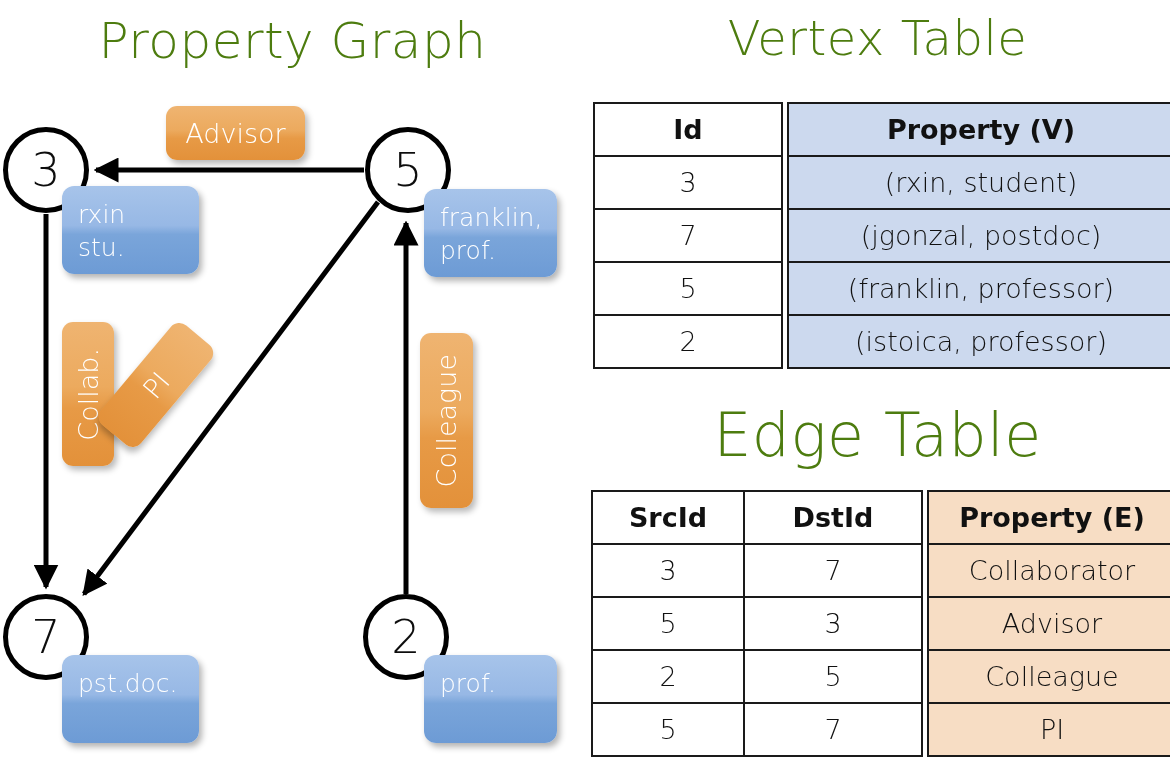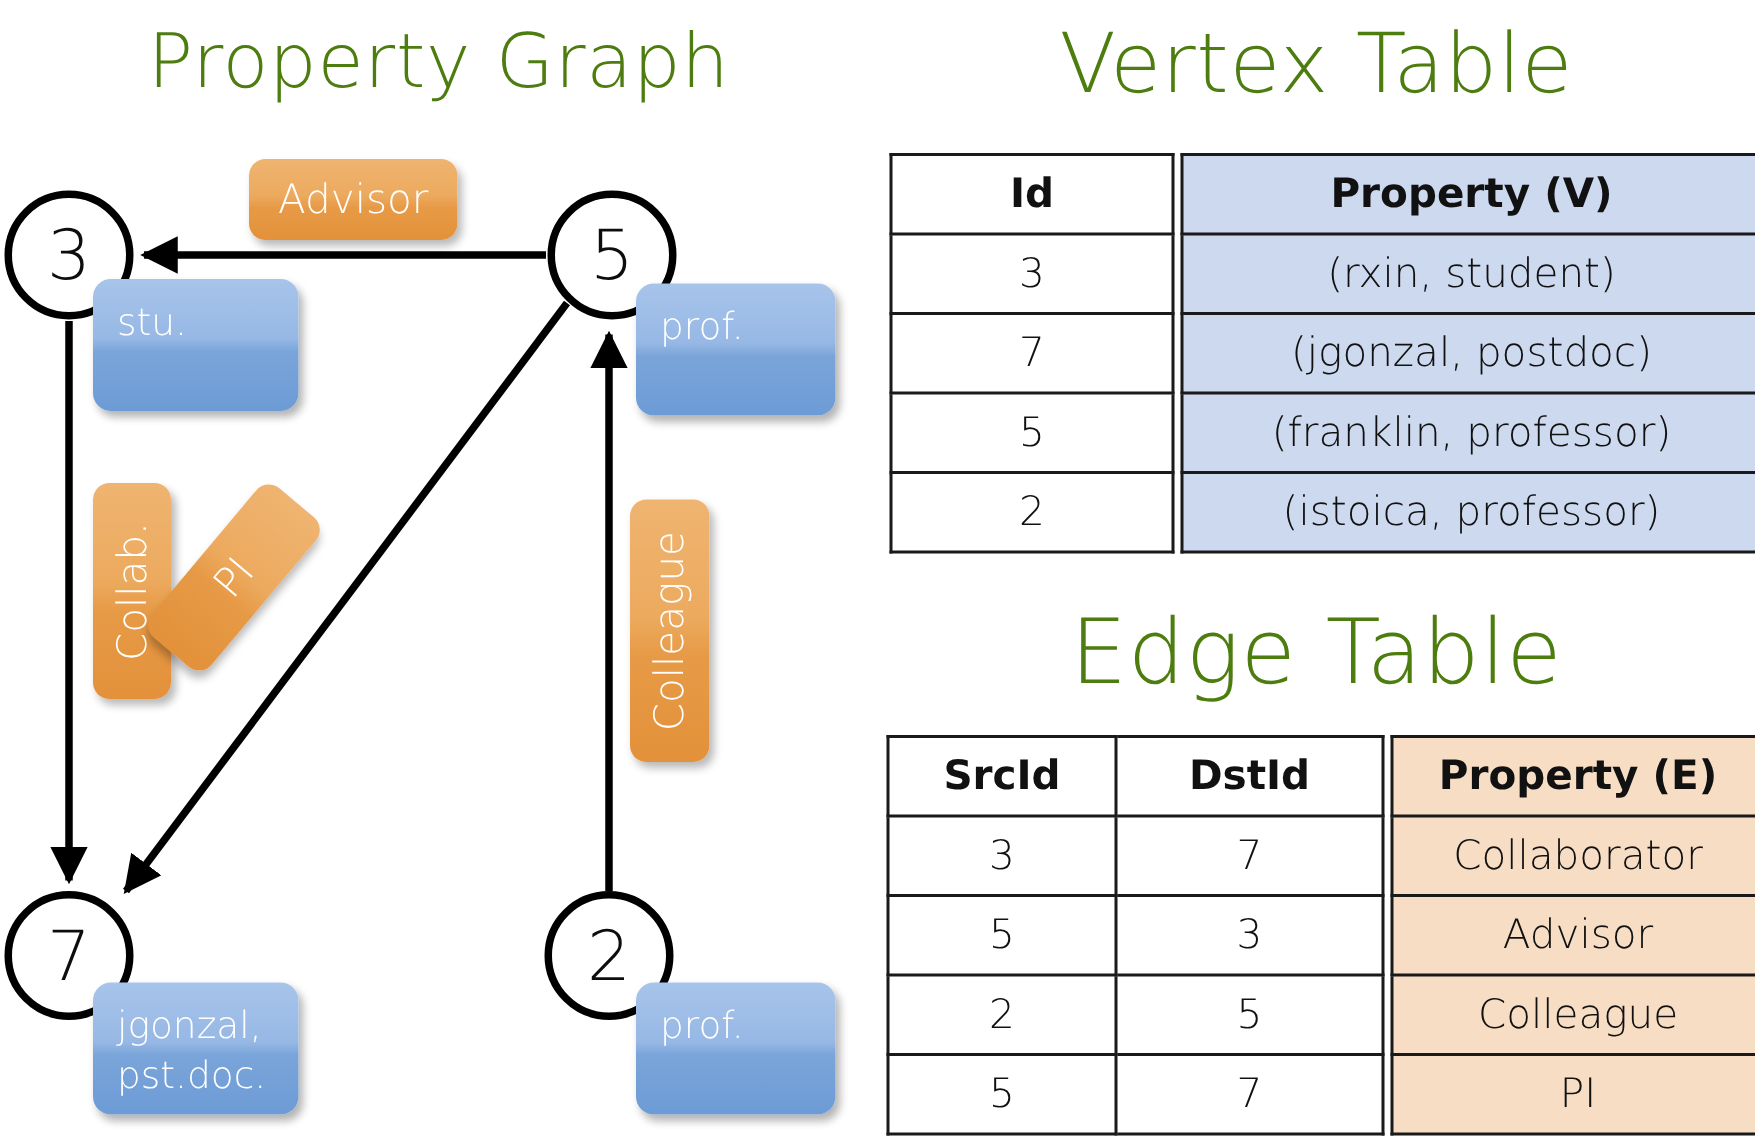--- a/index.html
+++ b/index.html
@@ -26,21 +26,21 @@
     letter-spacing: 0.5px;
   }
   #title-property-graph {
     left: 0; top: 12px; width: 585px;
     text-align: center;
     font-size: 50px;
   }
   #title-vertex-table {
     left: 585px; top: 10px; width: 585px;
     text-align: center;
-    font-size: 55px;
+    font-size: 48px;
   }
   #title-edge-table {
     left: 585px; top: 400px; width: 585px;
     text-align: center;
     font-size: 60px;
   }
 
   
   #graph-panel {
     position: absolute;
@@ -205,27 +205,28 @@
     <div class="node-label">5</div>
   </div>
   <div class="node-circle" id="node-7">
     <div class="node-label">7</div>
   </div>
   <div class="node-circle" id="node-2">
     <div class="node-label">2</div>
   </div>
 
   <div class="prop-box" id="prop-rxin">
+    <span>rxin</span>
     <span>stu.</span>
   </div>
   <div class="prop-box" id="prop-franklin">
+    <span>franklin,</span>
     <span>prof.</span>
   </div>
   <div class="prop-box" id="prop-jgonzal">
-    <span>jgonzal,</span>
     <span>pst.doc.</span>
   </div>
   <div class="prop-box" id="prop-istoica">
     <span>prof.</span>
   </div>
 
   <div class="edge-chip" id="chip-advisor">
     <span>Advisor</span>
   </div>
   <div class="edge-chip" id="chip-collab">

